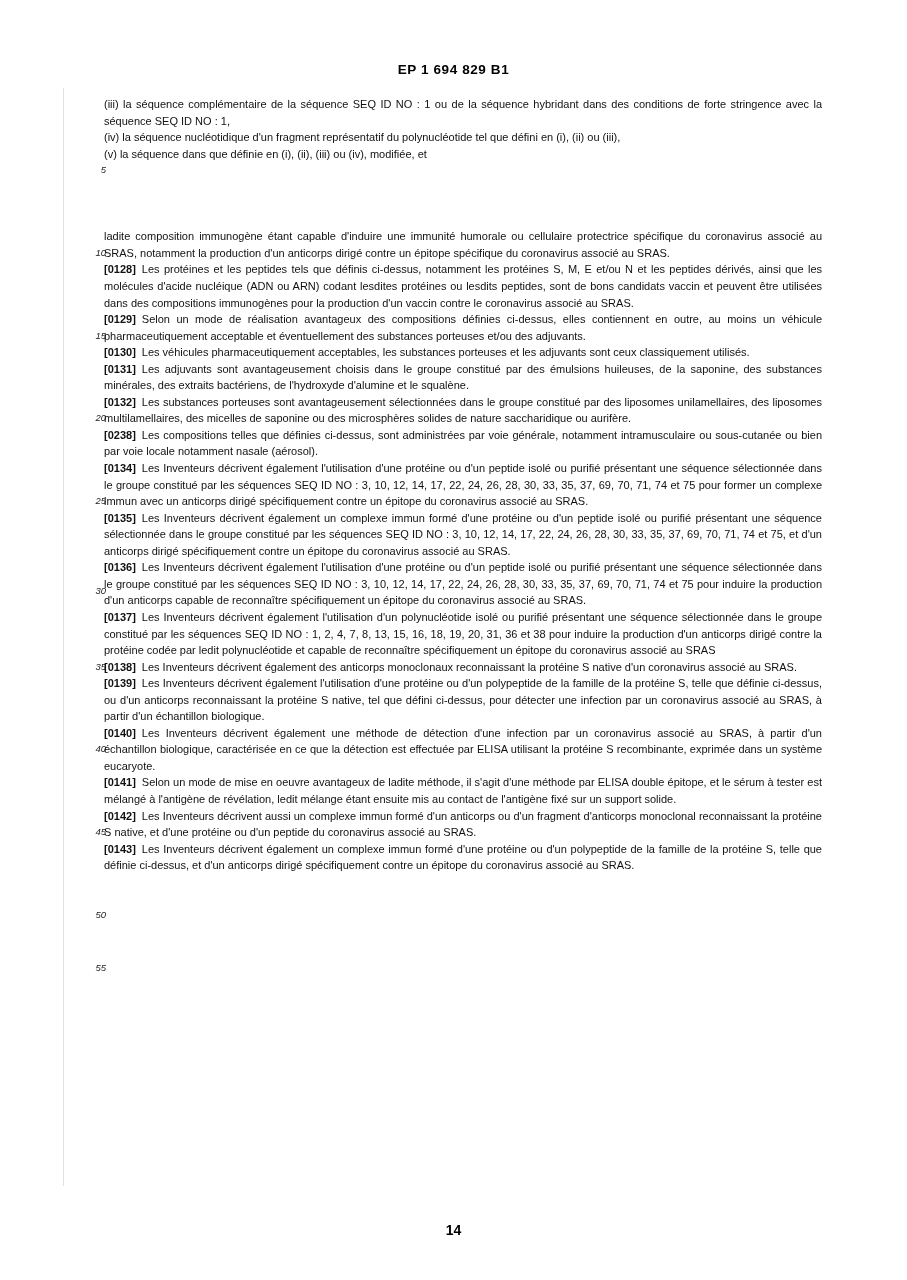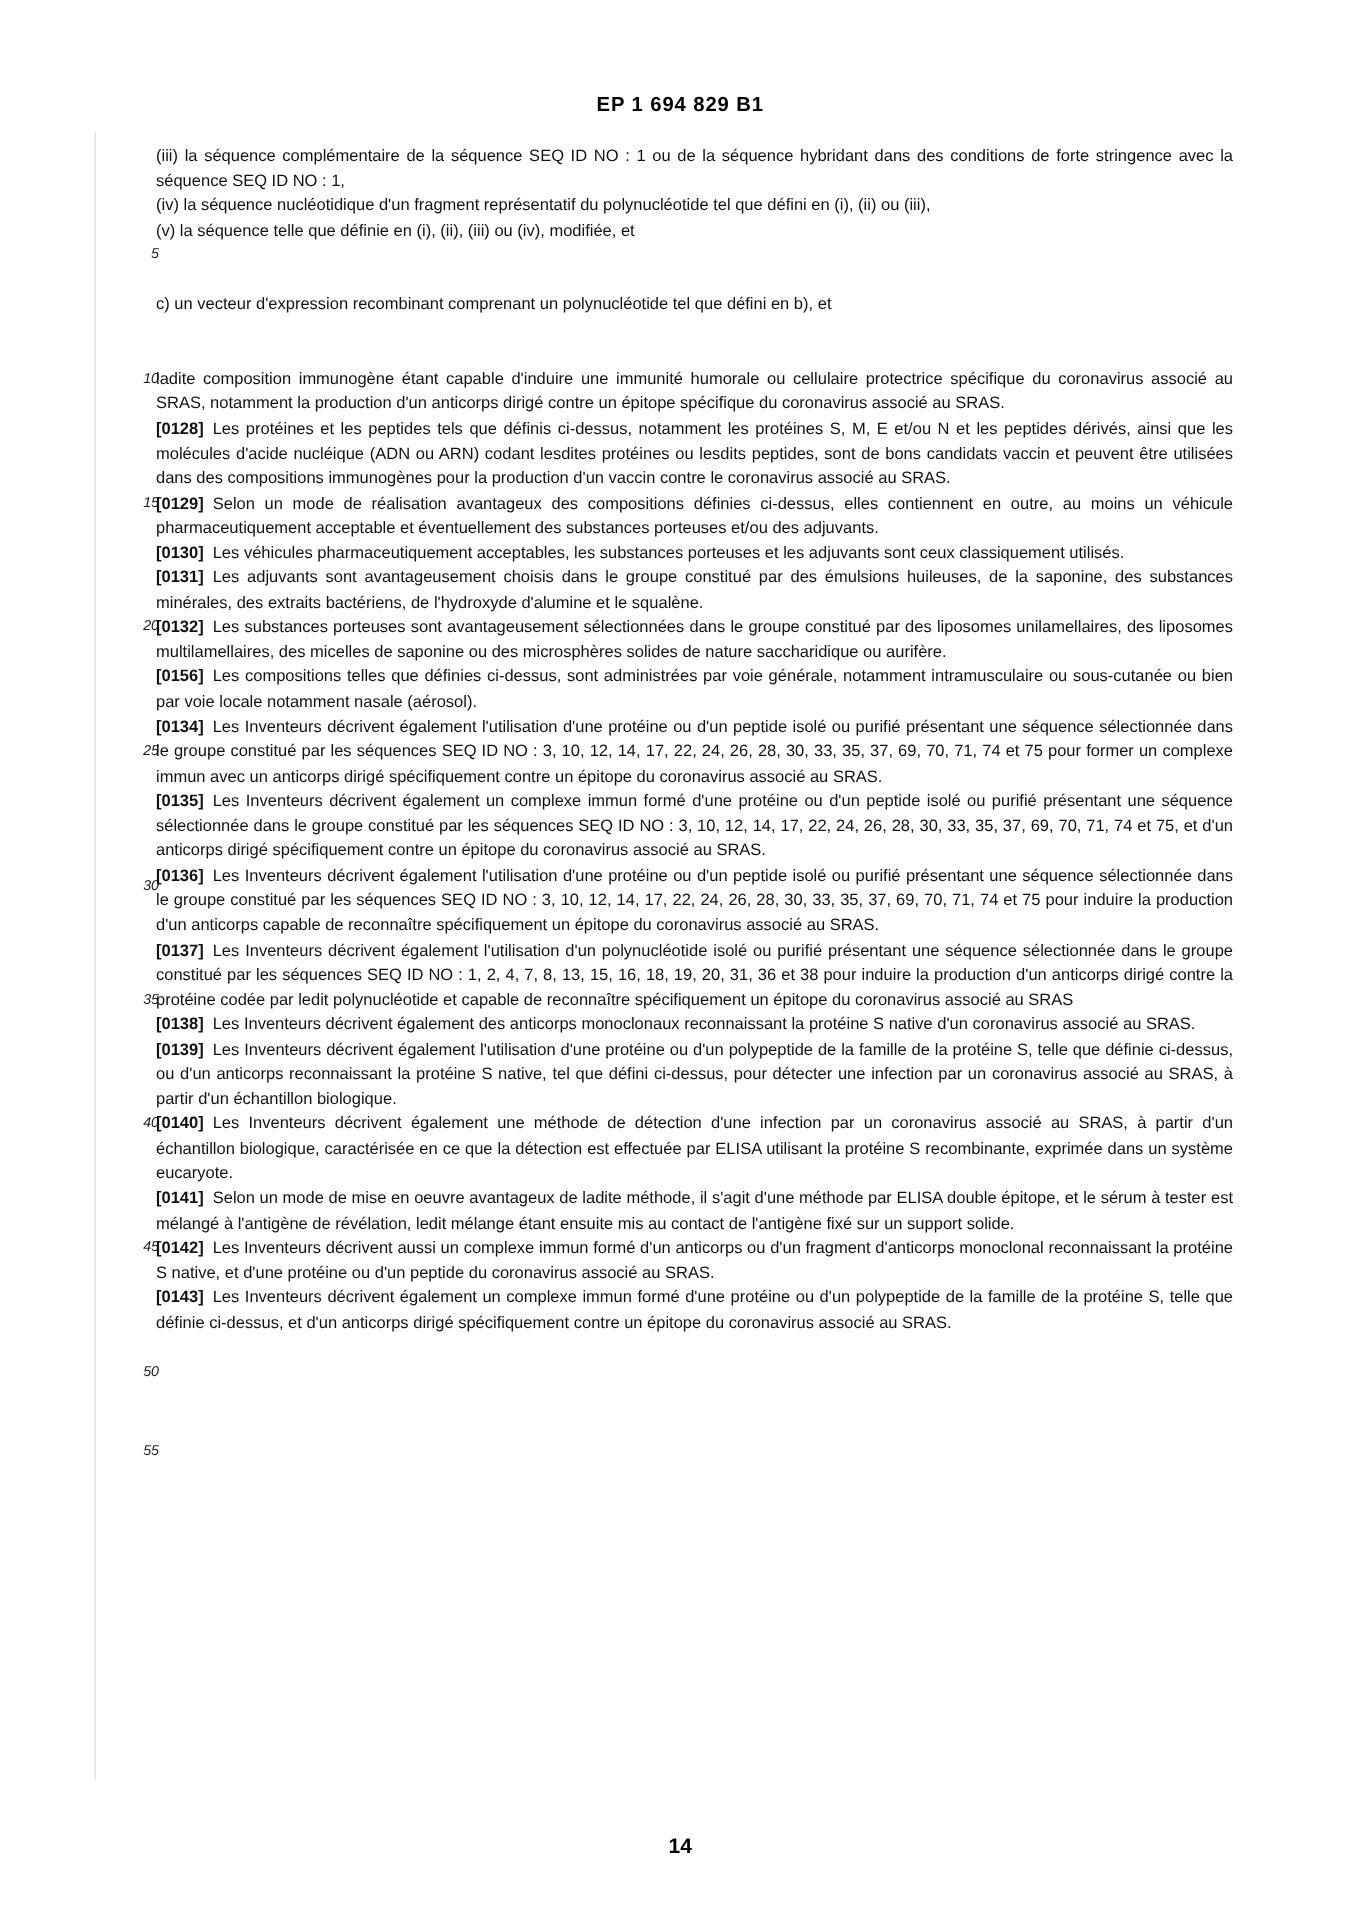--- a/index.html
+++ b/index.html
@@ -121,37 +121,36 @@
       <div class="lineno" style="top: 656.45px;">40</div>
       <div class="lineno" style="top: 739.2px;">45</div>
       <div class="lineno" style="top: 821.95px;">50</div>
       <div class="lineno" style="top: 875px;">55</div>
     </div>
 
   <div id="text-column">
 
     <p class="para indent-a">(iii) la séquence complémentaire de la séquence SEQ ID NO : 1 ou de la séquence hybridant dans des conditions de forte stringence avec la séquence SEQ ID NO : 1,</p>
     <p class="para indent-a nojust">(iv) la séquence nucléotidique d'un fragment représentatif du polynucléotide tel que défini en (i), (ii) ou (iii),</p>
-    <p class="para indent-a nojust">(v) la séquence telle que définie en (i), (ii), (iii) ou (iv), modifiée, et</p>
+    <p class="para indent-a nojust">(v) la séquence dans que définie en (i), (ii), (iii) ou (iv), modifiée, et</p>
 
     <div class="spacer-md"></div>
 
-    <p class="para indent-b nojust">c) un vecteur d'expression recombinant comprenant un polynucléotide tel que défini en b), et</p>
 
     <div class="spacer-md"></div>
 
     <p class="para">ladite composition immunogène étant capable d'induire une immunité humorale ou cellulaire protectrice spécifique du coronavirus associé au SRAS, notamment la production d'un anticorps dirigé contre un épitope spécifique du coronavirus associé au SRAS.</p>
 
     <div id="numbered-paragraphs">
         <p class="para"><span class="tag">[0128]</span><span>Les protéines et les peptides tels que définis ci-dessus, notamment les protéines S, M, E et/ou N et les peptides dérivés, ainsi que les molécules d'acide nucléique (ADN ou ARN) codant lesdites protéines ou lesdits peptides, sont de bons candidats vaccin et peuvent être utilisées dans des compositions immunogènes pour la production d'un vaccin contre le coronavirus associé au SRAS.</span></p>
         <p class="para"><span class="tag">[0129]</span><span>Selon un mode de réalisation avantageux des compositions définies ci-dessus, elles contiennent en outre, au moins un véhicule pharmaceutiquement acceptable et éventuellement des substances porteuses et/ou des adjuvants.</span></p>
         <p class="para"><span class="tag">[0130]</span><span>Les véhicules pharmaceutiquement acceptables, les substances porteuses et les adjuvants sont ceux classiquement utilisés.</span></p>
         <p class="para"><span class="tag">[0131]</span><span>Les adjuvants sont avantageusement choisis dans le groupe constitué par des émulsions huileuses, de la saponine, des substances minérales, des extraits bactériens, de l'hydroxyde d'alumine et le squalène.</span></p>
         <p class="para"><span class="tag">[0132]</span><span>Les substances porteuses sont avantageusement sélectionnées dans le groupe constitué par des liposomes unilamellaires, des liposomes multilamellaires, des micelles de saponine ou des microsphères solides de nature saccharidique ou aurifère.</span></p>
-        <p class="para"><span class="tag">[0156]</span><span>Les compositions telles que définies ci-dessus, sont administrées par voie générale, notamment intramusculaire ou sous-cutanée ou bien par voie locale notamment nasale (aérosol).</span></p>
+        <p class="para"><span class="tag">[0238]</span><span>Les compositions telles que définies ci-dessus, sont administrées par voie générale, notamment intramusculaire ou sous-cutanée ou bien par voie locale notamment nasale (aérosol).</span></p>
         <p class="para"><span class="tag">[0134]</span><span>Les Inventeurs décrivent également l'utilisation d'une protéine ou d'un peptide isolé ou purifié présentant une séquence sélectionnée dans le groupe constitué par les séquences SEQ ID NO : 3, 10, 12, 14, 17, 22, 24, 26, 28, 30, 33, 35, 37, 69, 70, 71, 74 et 75 pour former un complexe immun avec un anticorps dirigé spécifiquement contre un épitope du coronavirus associé au SRAS.</span></p>
         <p class="para"><span class="tag">[0135]</span><span>Les Inventeurs décrivent également un complexe immun formé d'une protéine ou d'un peptide isolé ou purifié présentant une séquence sélectionnée dans le groupe constitué par les séquences SEQ ID NO : 3, 10, 12, 14, 17, 22, 24, 26, 28, 30, 33, 35, 37, 69, 70, 71, 74 et 75, et d'un anticorps dirigé spécifiquement contre un épitope du coronavirus associé au SRAS.</span></p>
         <p class="para"><span class="tag">[0136]</span><span>Les Inventeurs décrivent également l'utilisation d'une protéine ou d'un peptide isolé ou purifié présentant une séquence sélectionnée dans le groupe constitué par les séquences SEQ ID NO : 3, 10, 12, 14, 17, 22, 24, 26, 28, 30, 33, 35, 37, 69, 70, 71, 74 et 75 pour induire la production d'un anticorps capable de reconnaître spécifiquement un épitope du coronavirus associé au SRAS.</span></p>
         <p class="para"><span class="tag">[0137]</span><span>Les Inventeurs décrivent également l'utilisation d'un polynucléotide isolé ou purifié présentant une séquence sélectionnée dans le groupe constitué par les séquences SEQ ID NO : 1, 2, 4, 7, 8, 13, 15, 16, 18, 19, 20, 31, 36 et 38 pour induire la production d'un anticorps dirigé contre la protéine codée par ledit polynucléotide et capable de reconnaître spécifiquement un épitope du coronavirus associé au SRAS</span></p>
         <p class="para"><span class="tag">[0138]</span><span>Les Inventeurs décrivent également des anticorps monoclonaux reconnaissant la protéine S native d'un coronavirus associé au SRAS.</span></p>
         <p class="para"><span class="tag">[0139]</span><span>Les Inventeurs décrivent également l'utilisation d'une protéine ou d'un polypeptide de la famille de la protéine S, telle que définie ci-dessus, ou d'un anticorps reconnaissant la protéine S native, tel que défini ci-dessus, pour détecter une infection par un coronavirus associé au SRAS, à partir d'un échantillon biologique.</span></p>
         <p class="para"><span class="tag">[0140]</span><span>Les Inventeurs décrivent également une méthode de détection d'une infection par un coronavirus associé au SRAS, à partir d'un échantillon biologique, caractérisée en ce que la détection est effectuée par ELISA utilisant la protéine S recombinante, exprimée dans un système eucaryote.</span></p>
         <p class="para"><span class="tag">[0141]</span><span>Selon un mode de mise en oeuvre avantageux de ladite méthode, il s'agit d'une méthode par ELISA double épitope, et le sérum à tester est mélangé à l'antigène de révélation, ledit mélange étant ensuite mis au contact de l'antigène fixé sur un support solide.</span></p>
         <p class="para"><span class="tag">[0142]</span><span>Les Inventeurs décrivent aussi un complexe immun formé d'un anticorps ou d'un fragment d'anticorps monoclonal reconnaissant la protéine S native, et d'une protéine ou d'un peptide du coronavirus associé au SRAS.</span></p>
         <p class="para"><span class="tag">[0143]</span><span>Les Inventeurs décrivent également un complexe immun formé d'une protéine ou d'un polypeptide de la famille de la protéine S, telle que définie ci-dessus, et d'un anticorps dirigé spécifiquement contre un épitope du coronavirus associé au SRAS.</span></p>

